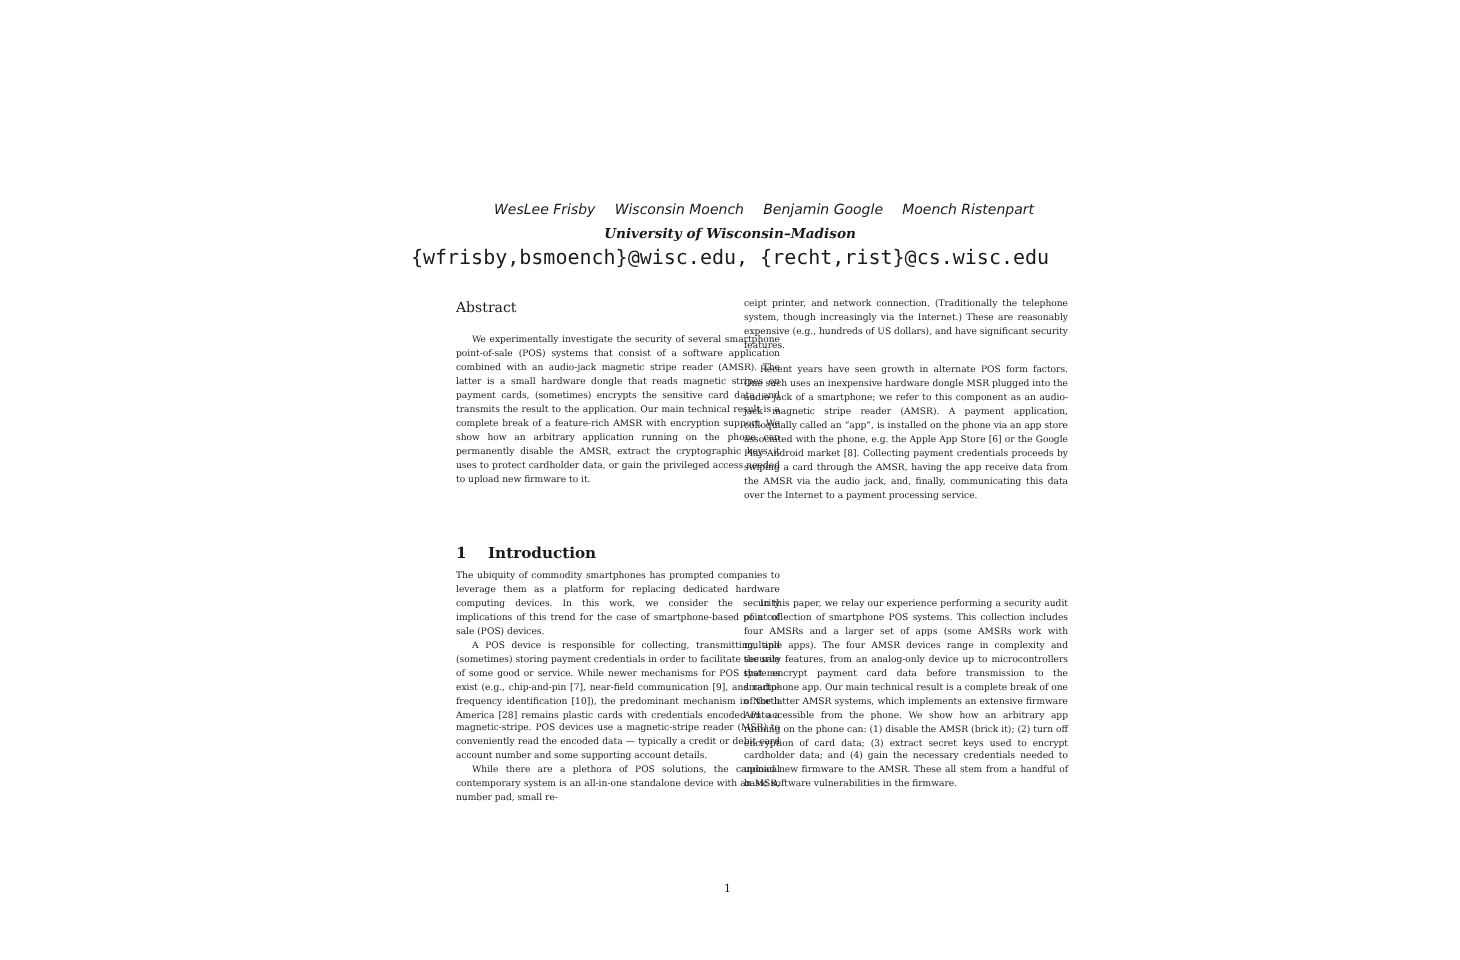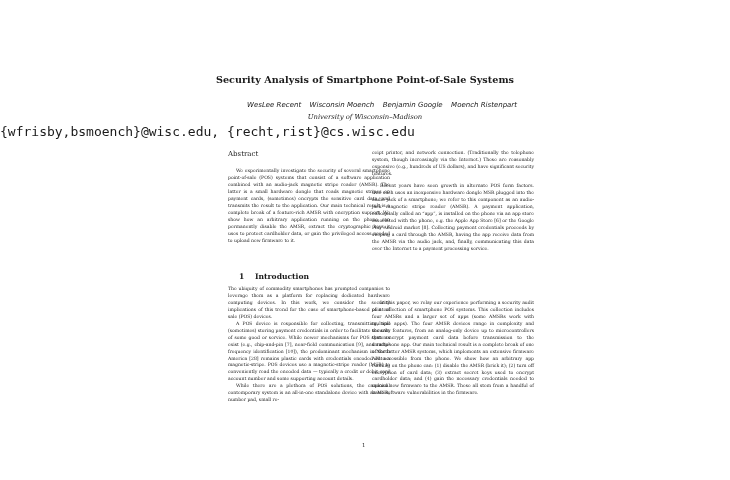--- a/index.html
+++ b/index.html
@@ -1,41 +1,40 @@
 <!DOCTYPE html>
 <html><head>
 <meta charset="utf-8">
 <style>
   html, body { margin:0; padding:0; background:#ffffff; }
   body { width:730px; height:480px; position:relative; overflow:hidden; font-family:"DejaVu Serif", serif; color:#1a1a1a; }
   .page { position:absolute; left:0; top:0; width:730px; height:480px; }
   .title { position:absolute; left:0; width:730px; top:74px; text-align:center; font-weight:bold; font-size:9.6px; letter-spacing:0.05px; }
   .authors { position:absolute; left:247px; top:101px; width:270px; display:flex; justify-content:space-between; font-family:"DejaVu Sans", sans-serif; font-style:italic; font-size:7px; }
-  .affil { position:absolute; left:0; width:730px; top:113px; text-align:center; font-style:italic; font-size:6.8px; }
-  .emails { position:absolute; left:0; width:730px; top:124px; font-family:"DejaVu Sans Mono", monospace; font-size:13px; }
+  .affil { position:absolute; left:0; width:730px; top:113px; text-align:center; font-style:italic; font-size:6.8px;font-weight:bold; }
+  .emails { position:absolute; left:0; width:730px; top:124px; text-align:center; font-family:"DejaVu Sans Mono", monospace; font-size:10px; }
   .col { position:absolute; width:162px; font-size:4.55px; line-height:6.95px; text-align:justify; }
   .col p { margin:0; text-indent:8px; }
   .col p.noind { text-indent:0; }
   .leftcol { left:228px; top:168px; }
   .rightcol { left:372px; top:150px; }
   .abs-head { position:absolute; left:228px; top:150px; width:162px; font-weight:normal; font-size:7px; }
-  .sec-head { position:absolute; left:239px; top:272px; font-weight:bold; font-size:7.6px; }
+  .sec-head { position:absolute; left:228px; top:272px; font-weight:bold; font-size:7.6px; }
   .sec-head .num { display:inline-block; width:16px; }
   .leftcol2 { left:228px; top:286px; }
   .r-block2 { top:183px; }
   .r-block3 { top:300px; }
   .pagenum { position:absolute; left:362px; top:442px; font-size:5.5px; }
 </style>
 </head>
 <body>
 
 <div class="page">
-  <div class="title">Security Analysis of Smartphone Point-of-Sale Systems</div>
   <div class="authors">
-    <span>WesLee Recent</span>
+    <span>WesLee Frisby</span>
     <span>Wisconsin Moench</span>
     <span>Benjamin Google</span>
     <span>Moench Ristenpart</span>
   </div>
   <div class="affil">University of Wisconsin–Madison</div>
   <div class="emails">{wfrisby,bsmoench}@wisc.edu, {recht,rist}@cs.wisc.edu</div>
 
   <div class="abs-head">Abstract</div>
   <div class="col leftcol">
     <p>We experimentally investigate the security of several smartphone point-of-sale (POS) systems that consist of a software application combined with an audio-jack magnetic stripe reader (AMSR). The latter is a small hardware dongle that reads magnetic stripes on payment cards, (sometimes) encrypts the sensitive card data, and transmits the result to the application. Our main technical result is a complete break of a feature-rich AMSR with encryption support. We show how an arbitrary application running on the phone can permanently disable the AMSR, extract the cryptographic keys it uses to protect cardholder data, or gain the privileged access needed to upload new firmware to it.</p>

